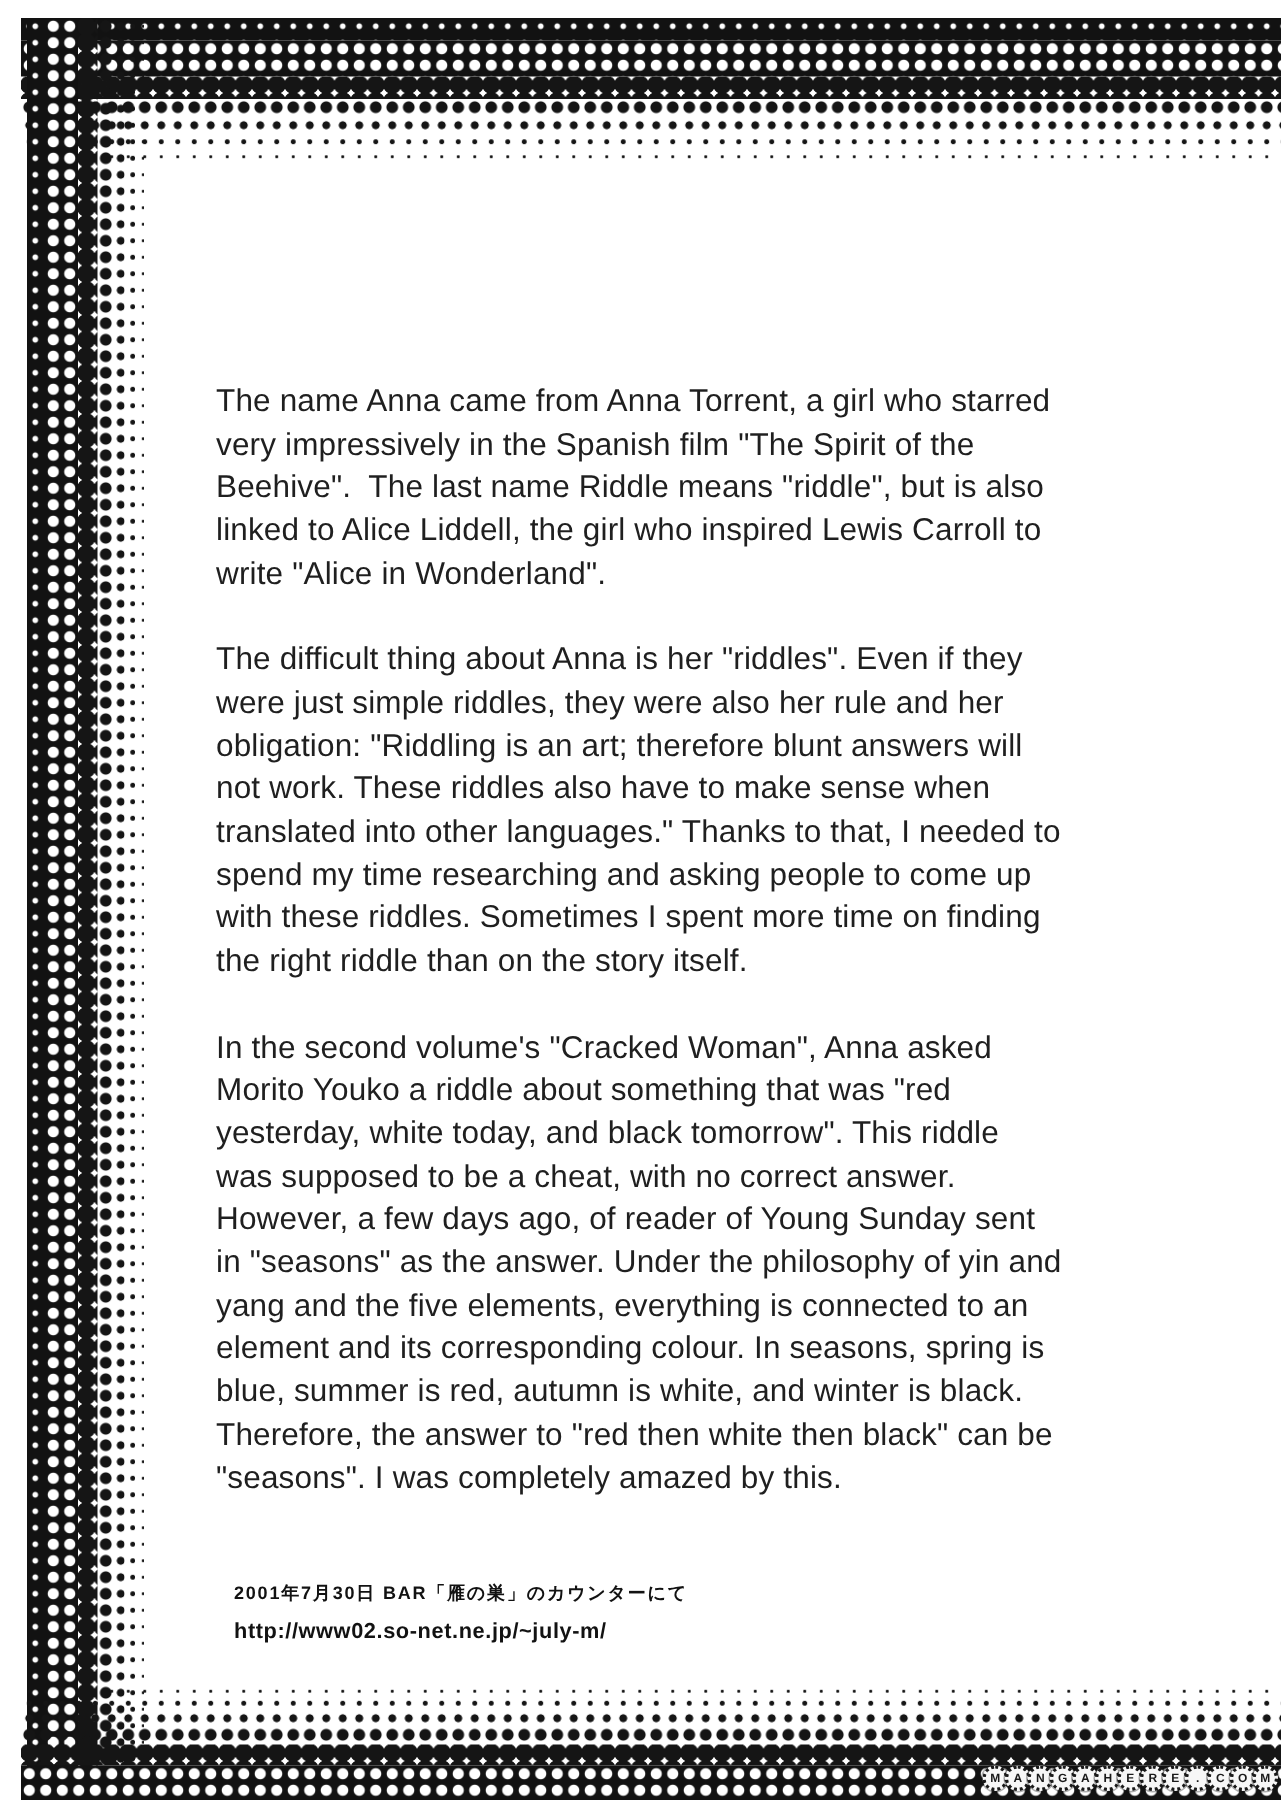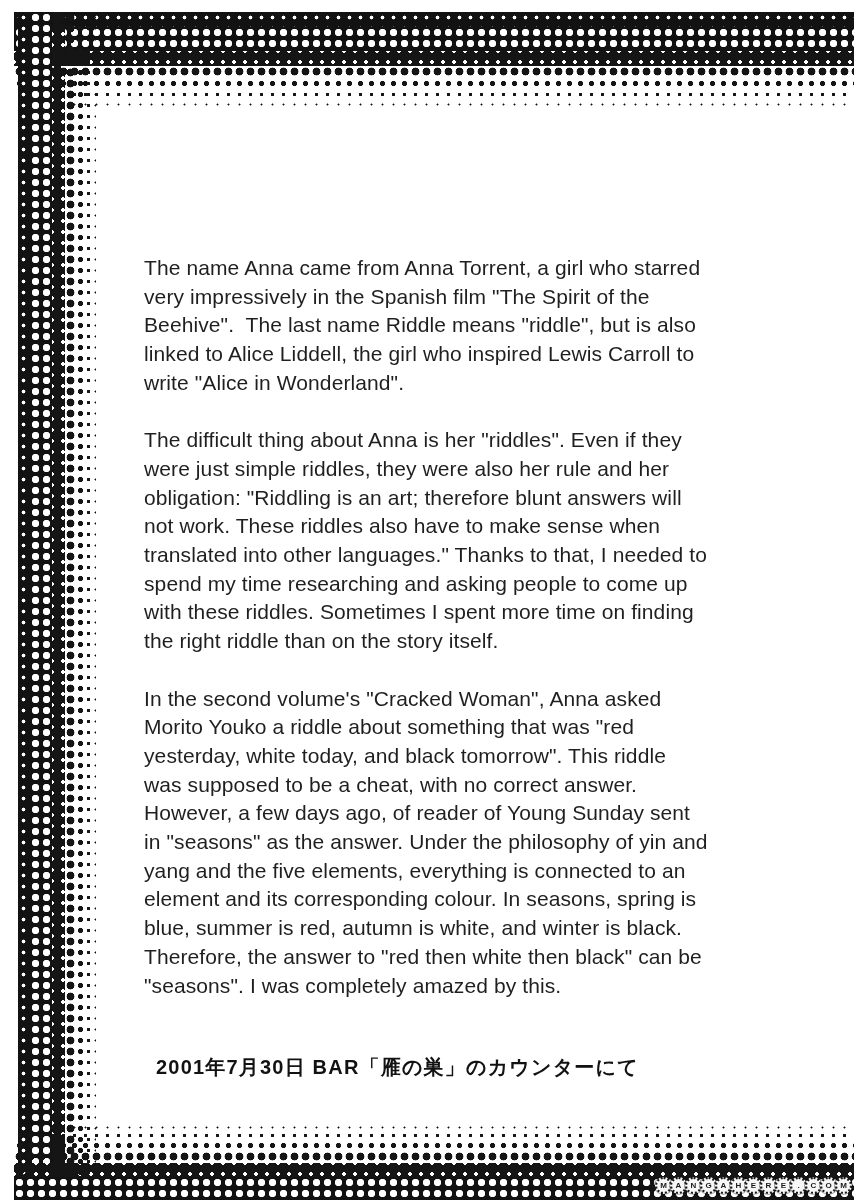--- a/index.html
+++ b/index.html
@@ -96,21 +96,21 @@
 
   
   .footer {
     position: absolute;
     left: 156px;
     top: 1054px;
     color: #121212;
   }
   .footer .date-line {
     font-weight: bold;
-    font-size: 20px;
+    font-size: 12px;
     letter-spacing: 1.2px;
     margin-bottom: 9px;
   }
   .footer .url-line {
     font-weight: bold;
     font-size: 14.5px;
     letter-spacing: 0.4px;
   }
 
   
@@ -195,20 +195,21 @@
 in "seasons" as the answer. Under the philosophy of yin and
 yang and the five elements, everything is connected to an
 element and its corresponding colour. In seasons, spring is
 blue, summer is red, autumn is white, and winter is black.
 Therefore, the answer to "red then white then black" can be
 "seasons". I was completely amazed by this.</p>
   </div>
 
   <div class="footer">
     <div class="date-line">2001年7月30日 BAR「雁の巣」のカウンターにて</div>
+    <div class="url-line">http://www02.so-net.ne.jp/~july-m/</div>
   </div>
 
   <div class="watermark">
       <span class="wm-circle">M</span>
       <span class="wm-circle">A</span>
       <span class="wm-circle">N</span>
       <span class="wm-circle">G</span>
       <span class="wm-circle">A</span>
       <span class="wm-circle">H</span>
       <span class="wm-circle">E</span>

